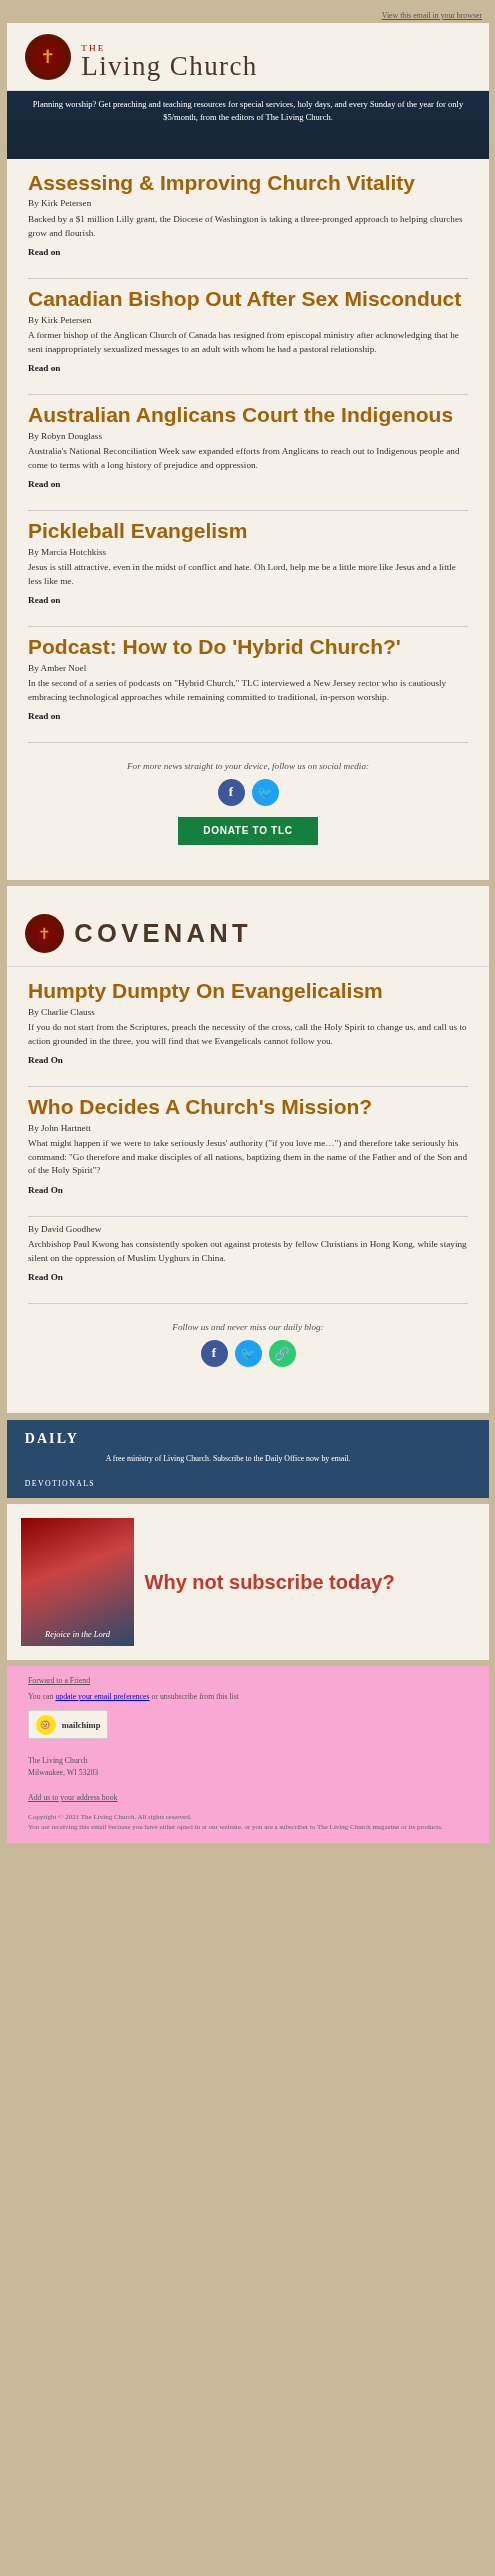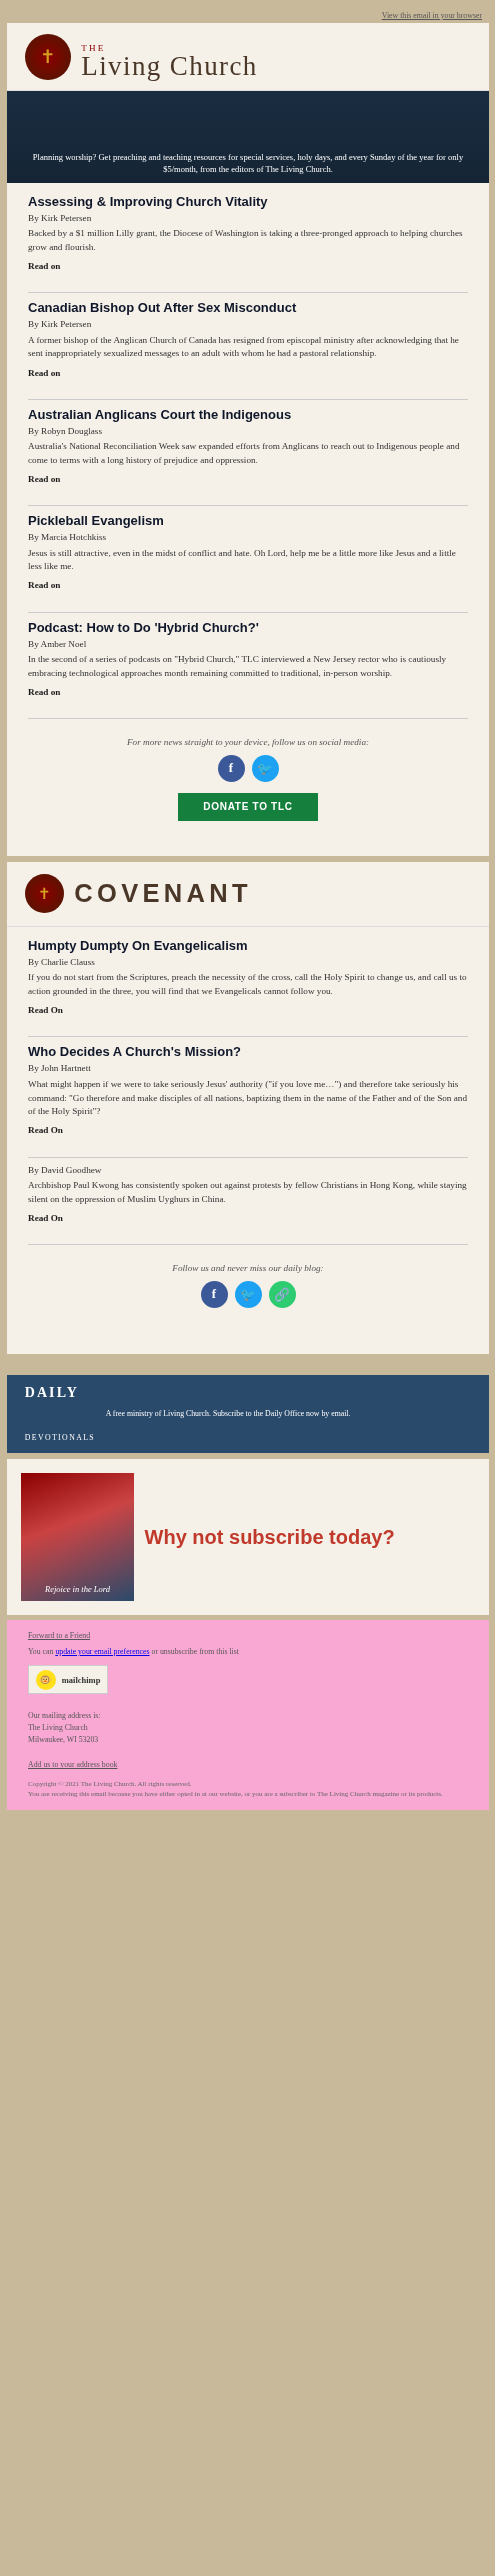--- a/index.html
+++ b/index.html
@@ -46,46 +46,46 @@
     }
     .lc-logo-main {
       font-size: 27px;
       color: #4a3728;
       font-family: 'Times New Roman', serif;
       line-height: 1;
       letter-spacing: 1.4px;
     }
     .lc-banner-img {
       width: 100%;
-      height: 92px;
+      height: 68px;
       background: linear-gradient(rgba(0,0,0,0.4), rgba(0,0,0,0.5)), #2a4a6b;
       display: flex;
-      align-items: flex-end;
+      align-items: flex-start;
       justify-content: center;
       position: relative;
       overflow: hidden;
     }
     .lc-banner-text {
       color: white;
       font-size: 8.5px;
       text-align: center;
       padding: 7px 21px;
       line-height: 1.5;
     }
     .lc-content {
       padding: 10.6px 21px;
     }
     .article-block {
       margin-bottom: 10.6px;
       padding-bottom: 10.6px;
     }
     .article-block h2 {
-      font-size: 13px;
-      font-weight: bold;
-      color: #0f172a;
+      font-size: 21px;
+      font-weight: bold;
+      color: #a16207;
       margin-bottom: 3.5px;
       line-height: 1.2;
       font-family: Arial, Helvetica, sans-serif;
     }
     .article-author {
       font-size: 9.2px;
       color: #333;
       margin-bottom: 4.3px;
     }
     .article-body {
@@ -145,22 +145,22 @@
       font-weight: bold;
       border: none;
       cursor: pointer;
       text-transform: uppercase;
       letter-spacing: 0.7px;
     }
 
     
     .cov-section {
       background-color: #f5f0e8;
-      padding: 0 0 14px 0;
-      margin-bottom: 21px;
+      padding: 16px 0 14px 0;
+      margin-bottom: 7px;
     }
     .cov-header {
       display: flex;
       align-items: center;
       padding: 12.8px 17.7px;
       border-bottom: 0.7px solid #ddd;
     }
     .cov-logo-text {
       font-size: 25.5px;
       font-weight: bold;
@@ -374,21 +374,21 @@
         <h2>Pickleball Evangelism</h2>
         <p class="article-author">By Marcia Hotchkiss</p>
         <p class="article-body">Jesus is still attractive, even in the midst of conflict and hate. Oh Lord, help me be a little more like Jesus and a little less like me.</p>
         <a class="read-on" href="#">Read on</a>
       </div>
       <hr class="divider">
 
       <div class="article-block">
         <h2>Podcast: How to Do 'Hybrid Church?'</h2>
         <p class="article-author">By Amber Noel</p>
-        <p class="article-body">In the second of a series of podcasts on "Hybrid Church," TLC interviewed a New Jersey rector who is cautiously embracing technological approaches month remaining committed to traditional, in-person worship.</p>
+        <p class="article-body">In the second of a series of podcasts on "Hybrid Church," TLC interviewed a New Jersey rector who is cautiously embracing technological approaches while remaining committed to traditional, in-person worship.</p>
         <a class="read-on" href="#">Read on</a>
       </div>
 
       <hr class="divider">
 
       <div class="social-section">
         <p>For more news straight to your device, follow us on social media:</p>
         <div class="social-icons">
           <a class="social-icon fb-icon" href="#">f</a>
           <a class="social-icon tw-icon" href="#">🐦</a>
@@ -470,21 +470,20 @@
       <span>You can</span>
       <a href="#">update your email preferences</a>
       <span>or unsubscribe from this list</span>
     </p>
     <br>
     <div class="mailchimp-badge">
       <div class="mailchimp-icon">🐵</div>
       <span class="mailchimp-text">mailchimp</span>
     </div>
     <div class="footer-address">
-      <p>Our mailing address is:</p>
       <p>The Living Church</p>
       <p>Milwaukee, WI 53203</p>
       <br>
       <a href="#">Add us to your address book</a>
     </div>
     <div class="footer-copy">
       <p>Copyright © 2021 The Living Church. All rights reserved.</p>
       <p>You are receiving this email because you have either opted in at our website, or you are a subscriber to The Living Church magazine or its products.</p>
     </div>
   </div>

